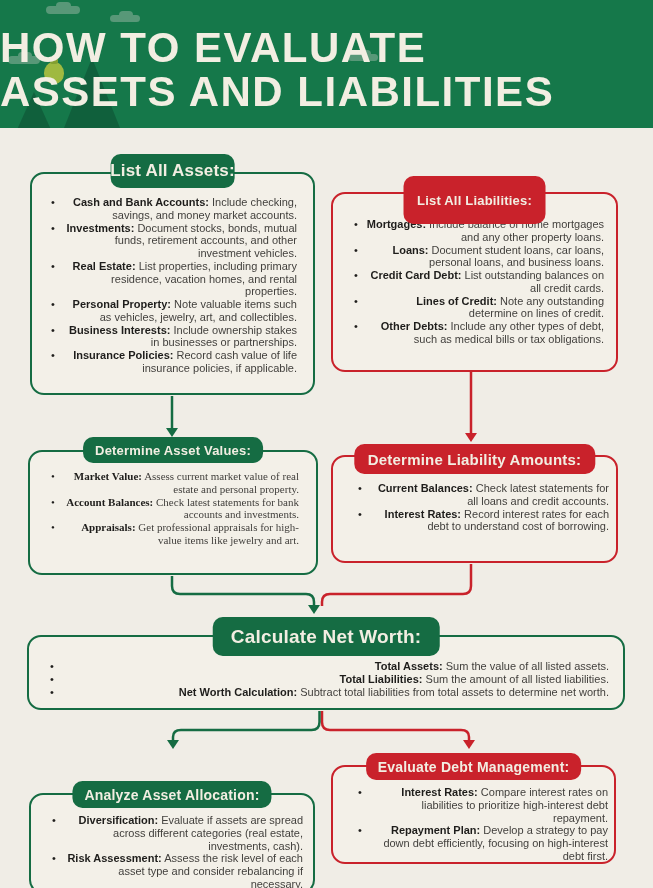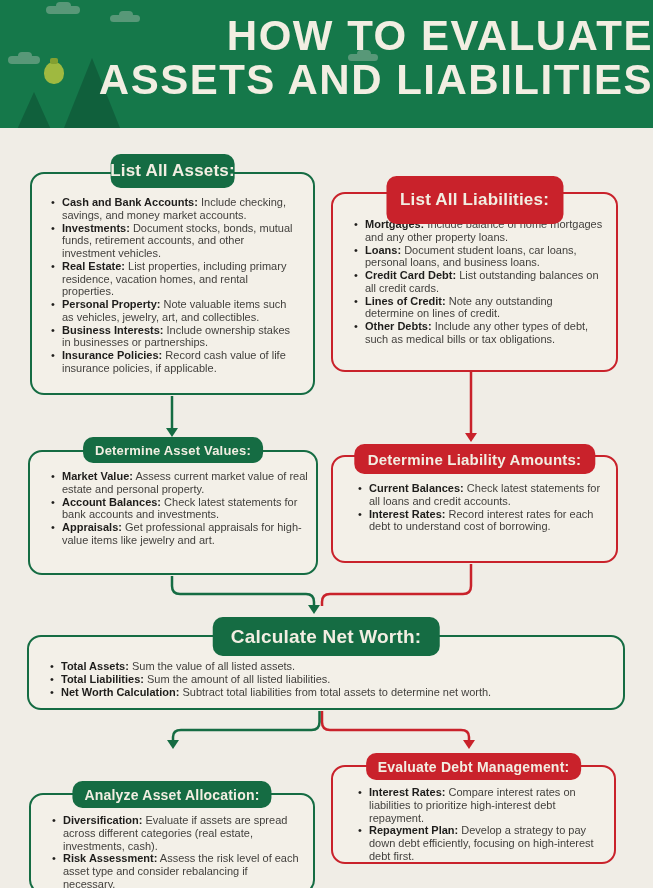--- a/index.html
+++ b/index.html
@@ -12,42 +12,42 @@
     --cream:#F2EEE2;
     --ink:#413F3C;
     --ink-bold:#1E1D1B;
   }
   *{box-sizing:border-box;margin:0;padding:0;}
   body{background:#888;font-family:"Liberation Sans", sans-serif;}
   .page{position:relative;width:653px;height:888px;background:var(--bg);overflow:hidden;margin:0 auto;}
 
   
   .header{position:absolute;left:0;top:0;width:653px;height:128px;background:var(--header-green);overflow:hidden;}
-  .title{position:relative;z-index:3;text-align:right;margin-top:14px;color:var(--cream);
+  .title{position:relative;z-index:3;text-align:left;margin-top:26px;color:var(--cream);
          font-weight:700;font-size:42px;line-height:1.05;letter-spacing:1.5px;}
   .cloud{position:absolute;background:#6FA388;border-radius:999px;opacity:.75;z-index:1;}
   .cloud::before{content:"";position:absolute;left:30%;top:-55%;width:45%;height:110%;background:#6FA388;border-radius:999px;}
   .tree{position:absolute;width:0;height:0;border-left-style:solid;border-right-style:solid;border-bottom-style:solid;
         border-left-color:transparent;border-right-color:transparent;border-bottom-color:var(--green-dark);opacity:.85;z-index:2;}
   .moneybag{position:absolute;width:20px;height:22px;background:#AFC13F;border-radius:50% 50% 48% 48%;opacity:.9;z-index:2;}
   .moneybag::before{content:"";position:absolute;left:6px;top:-4px;width:8px;height:6px;background:#8FA52F;border-radius:2px;}
 
   
   .connectors{position:absolute;left:0;top:0;z-index:1;pointer-events:none;}
 
   
   .box{position:absolute;border:2.5px solid;border-radius:14px;background:var(--panel);z-index:2;}
   .box.green{border-color:var(--green);}
   .box.red{border-color:var(--red);}
   .pill{position:absolute;left:50%;transform:translateX(-50%);z-index:4;display:flex;align-items:center;justify-content:center;
         white-space:nowrap;color:var(--cream);font-weight:700;border-radius:10px;letter-spacing:.2px;}
   .pill.green{background:var(--green);}
   .pill.red{background:var(--red);}
 
-  ul.items{list-style:none;}
+  ul.items{list-style:none;text-align:right;}
   ul.items li{position:relative;padding-left:12px;font-size:11px;line-height:1.16;color:var(--ink);}
   ul.items li::before{content:"\2022";position:absolute;left:1px;top:0;color:var(--ink-bold);}
   ul.items .b{font-weight:700;color:var(--ink-bold);}
 </style>
 </head>
 <body>
 
 <div class="page">
 
   <div class="header">
@@ -104,33 +104,33 @@
       <li><span class="b">Cash and Bank Accounts:</span> <span>Include checking, savings, and money market accounts.</span></li>
       <li><span class="b">Investments:</span> <span>Document stocks, bonds, mutual funds, retirement accounts, and other investment vehicles.</span></li>
       <li><span class="b">Real Estate:</span> <span>List properties, including primary residence, vacation homes, and rental properties.</span></li>
       <li><span class="b">Personal Property:</span> <span>Note valuable items such as vehicles, jewelry, art, and collectibles.</span></li>
       <li><span class="b">Business Interests:</span> <span>Include ownership stakes in businesses or partnerships.</span></li>
       <li><span class="b">Insurance Policies:</span> <span>Record cash value of life insurance policies, if applicable.</span></li>
     </ul>
   </section>
 
   <section class="box red" style="left:331px;top:192px;width:287px;height:180px;">
-    <div class="pill red" style="top:-18px;height:48px;padding:13px 14px;font-size:17px;">List All Liabilities:</div>
+    <div class="pill red" style="top:-18px;height:48px;padding:13px 14px;font-size:13px;">List All Liabilities:</div>
     <ul class="items" style="padding:24px 12px 6px 20px;">
       <li><span class="b">Mortgages:</span> <span>Include balance of home mortgages and any other property loans.</span></li>
       <li><span class="b">Loans:</span> <span>Document student loans, car loans, personal loans, and business loans.</span></li>
       <li><span class="b">Credit Card Debt:</span> <span>List outstanding balances on all credit cards.</span></li>
       <li><span class="b">Lines of Credit:</span> <span>Note any outstanding determine on lines of credit.</span></li>
       <li><span class="b">Other Debts:</span> <span>Include any other types of debt, such as medical bills or tax obligations.</span></li>
     </ul>
   </section>
 
   <section class="box green" style="left:28px;top:450px;width:290px;height:125px;">
     <div class="pill green" style="top:-15px;height:26px;padding:0 12px;font-size:13px;">Determine Asset Values:</div>
-    <ul class="items" style="padding:18px 0 6px 20px;">
+    <ul class="items" style="padding:18px 17px 6px 20px;font-family:Liberation Serif, serif;">
       <li><span class="b">Market Value:</span> <span>Assess current market value of real estate and personal property.</span></li>
       <li><span class="b">Account Balances:</span> <span>Check latest statements for bank accounts and investments.</span></li>
       <li><span class="b">Appraisals:</span> <span>Get professional appraisals for high-value items like jewelry and art.</span></li>
     </ul>
   </section>
 
   <section class="box red" style="left:331px;top:455px;width:287px;height:108px;">
     <div class="pill red" style="top:-13px;height:30px;padding:0 14px;font-size:15px;">Determine Liability Amounts:</div>
     <ul class="items" style="padding:25px 7px 6px 24px;">
       <li><span class="b">Current Balances:</span> <span>Check latest statements for all loans and credit accounts.</span></li>

